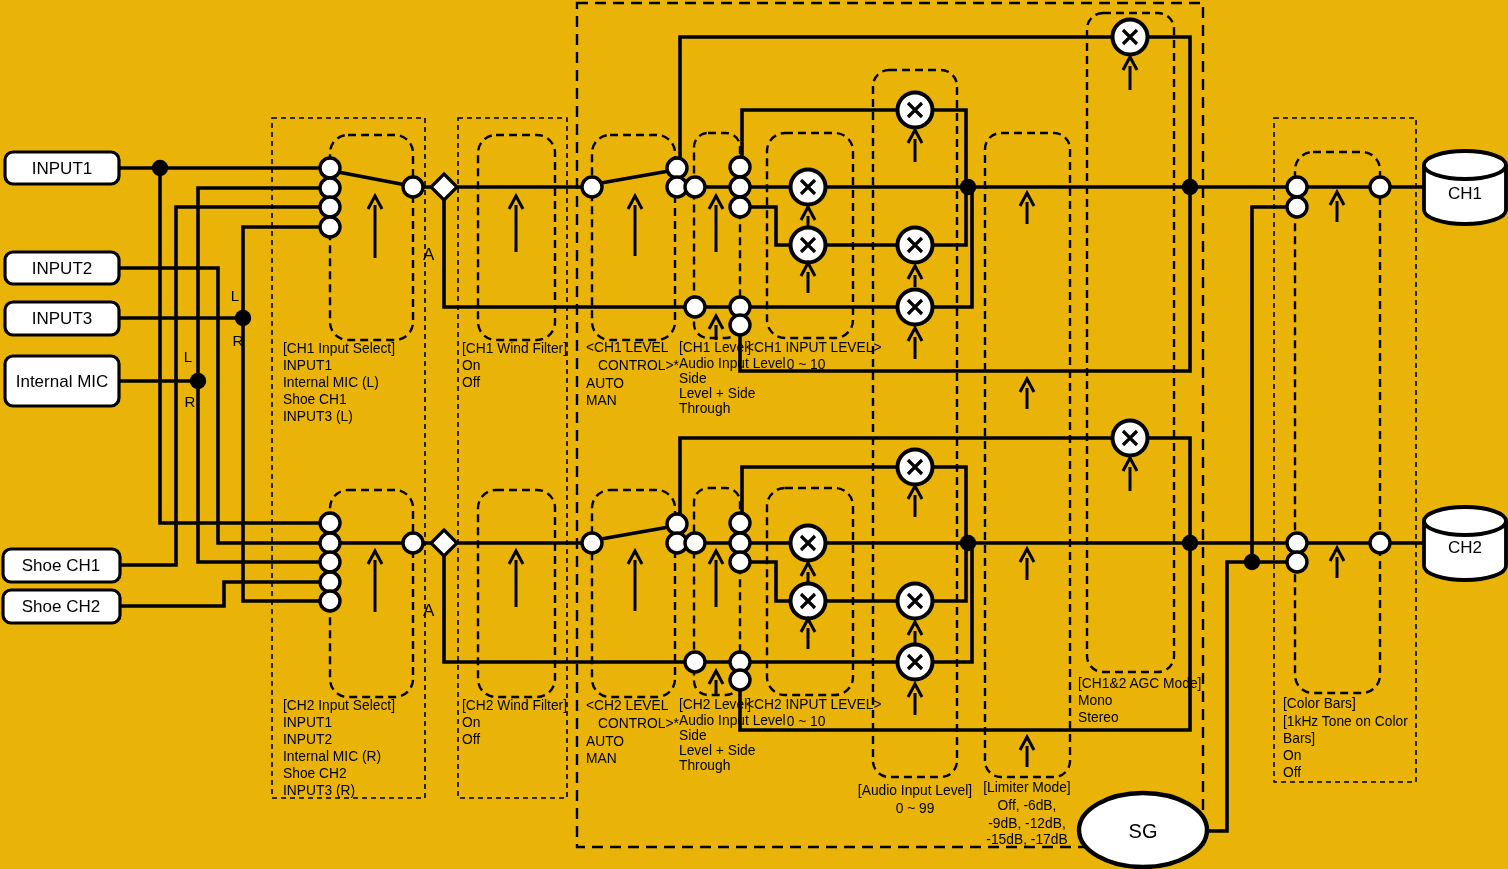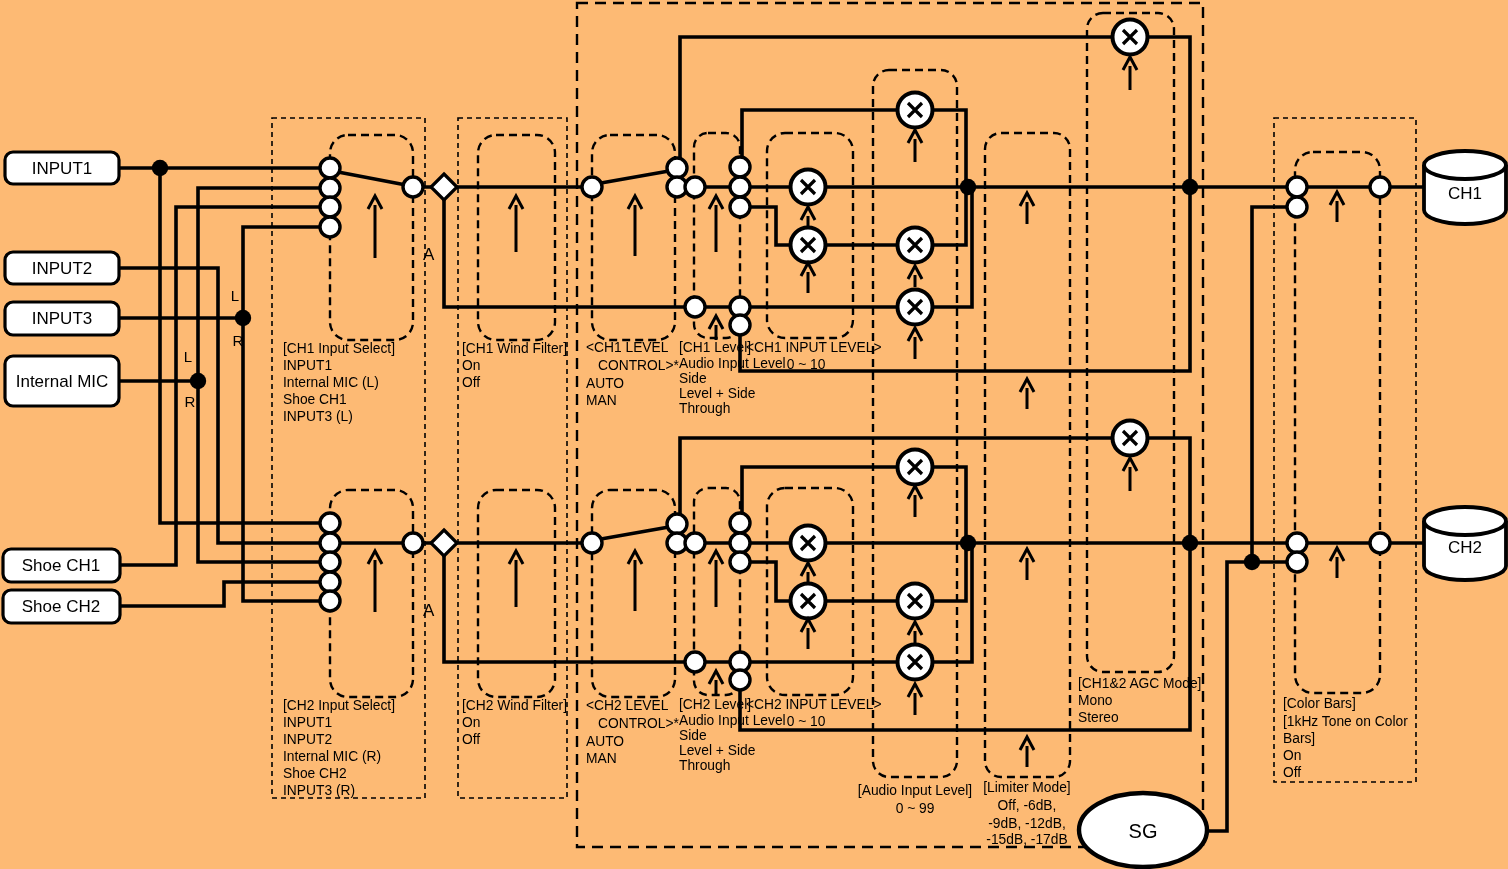--- a/index.html
+++ b/index.html
@@ -1,16 +1,16 @@
 <!DOCTYPE html>
 <html><head>
 <meta charset="utf-8">
 <style>
   html,body{margin:0;padding:0;background:#ffffff;}
-  .stage{width:1508px;height:869px;position:relative;background:#fdba74;}
+  .stage{width:1508px;height:869px;position:relative;background:#eab308;}
   svg{display:block;font-family:"Liberation Sans",sans-serif;}
   text{fill:#000;}
   .boxlabel{font-size:13.8px;}
   .inlabel{font-size:17px;}
   .cyl{font-size:17px;}
   .sg{font-size:20px;}
   .ann{font-size:17px;}
   .lr{font-size:15px;}
 </style>
 </head>

